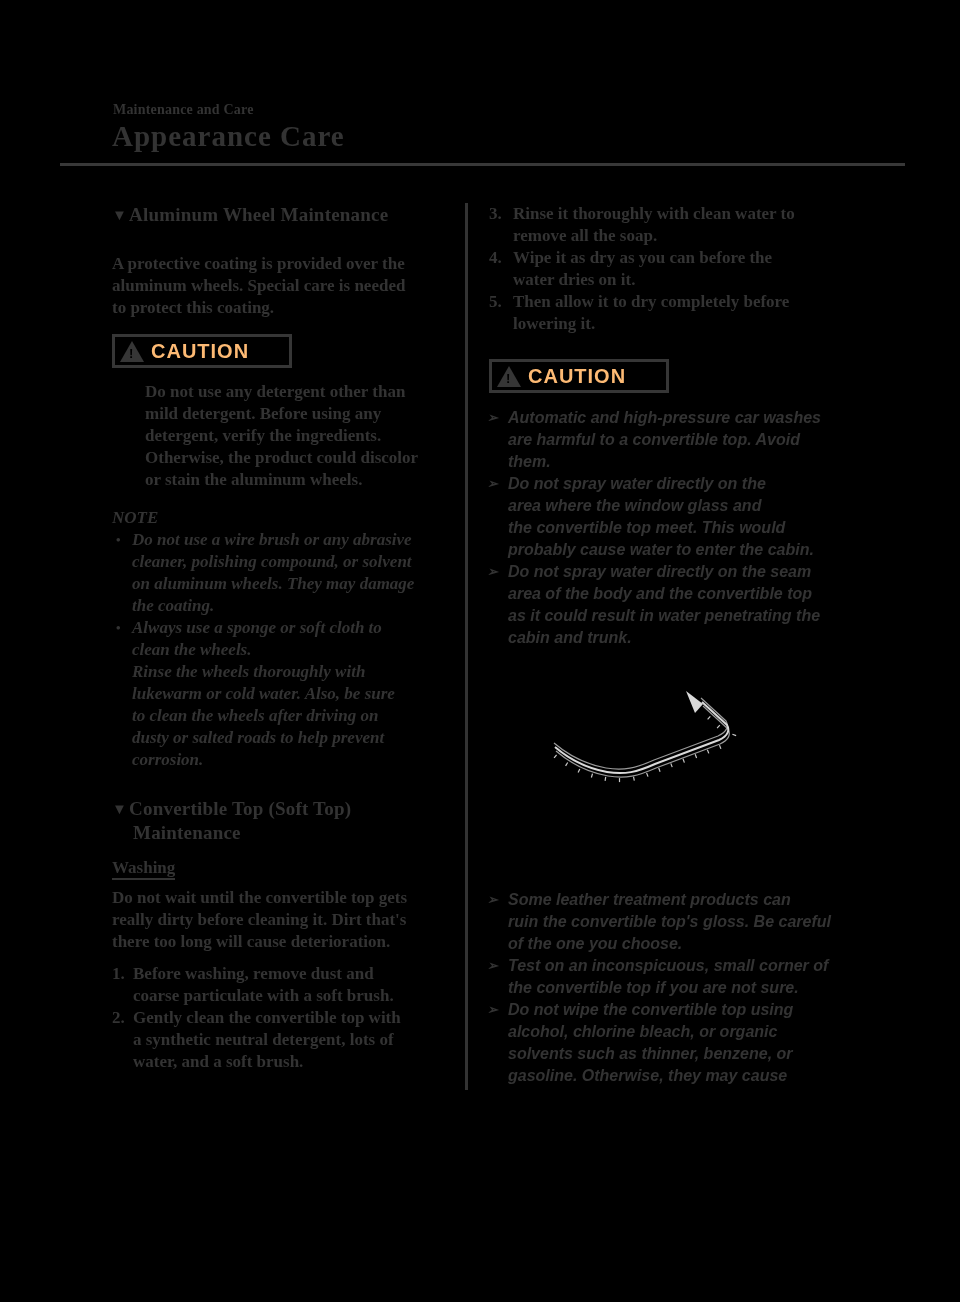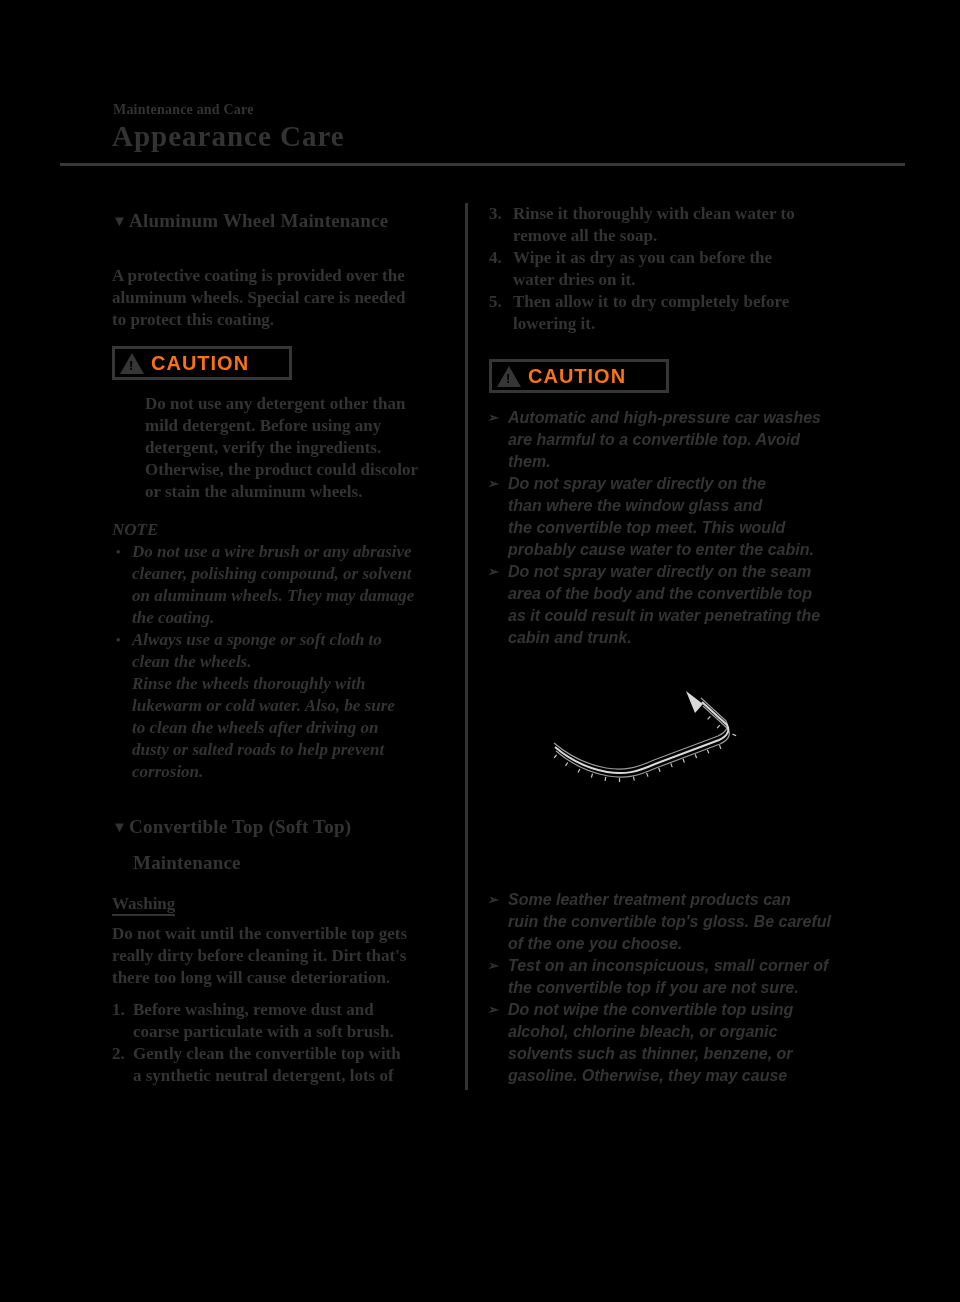--- a/index.html
+++ b/index.html
@@ -12,39 +12,39 @@
   .breadcrumb{position:absolute;left:113px;top:102px;font-size:14px;letter-spacing:.2px;}
   .page-title{position:absolute;left:112px;top:120px;font-size:29px;letter-spacing:1px;}
   .hrule{position:absolute;left:60px;top:163px;width:845px;height:3px;background:#383838;}
   .vdivider{position:absolute;left:465px;top:203px;width:3px;height:968px;background:#333;}
   
   .col{position:absolute;top:203px;font-size:17px;line-height:22px;}
   .col-left{left:112px;width:356px;}
   .col-right{left:489px;width:370px;}
   .pre{white-space:pre-line;}
   
-  .sec-heading{font-size:19px;line-height:36px;letter-spacing:.2px;}
+  .sec-heading{font-size:19px;line-height:24px;letter-spacing:.2px;}
   .sec-heading .tri{font-size:15px;margin-right:2px;vertical-align:1px;}
   .sec-heading .line2{display:block;padding-left:21px;}
   .sub-heading{margin-top:12px;}
   .sub-heading span{border-bottom:2px solid #333;padding-bottom:1px;}
   
   .para{margin-top:26px;}
   
   .caution-box{
     margin-top:15px;width:165px;height:26px;border:3px solid #363636;
     display:flex;align-items:center;padding:1px 4px 1px 5px;
   }
   .warn-tri{position:relative;width:0;height:0;flex:0 0 auto;
     border-left:12px solid transparent;border-right:12px solid transparent;
     border-bottom:21px solid #363636;margin-right:7px;}
   .warn-tri .excl{position:absolute;left:-3px;top:6px;color:#000;
     font-family:"Liberation Sans",sans-serif;font-weight:700;font-size:13px;line-height:13px;}
   .caution-label{font-family:"Liberation Sans",sans-serif;font-weight:700;
-    font-size:20px;letter-spacing:1px;color:#f97316;}
+    font-size:20px;letter-spacing:1px;color:#fdba74;}
   
   .caution-text{margin:13px 0 0 33px;width:316px;}
   
   .note-label{margin-top:16px;font-style:italic;}
   .note-item{position:relative;padding-left:20px;font-style:italic;}
   .note-item .bullet{position:absolute;left:4px;top:0;font-style:normal;font-size:13px;}
   
   .step{position:relative;padding-left:21px;}
   .col-right .step{padding-left:24px;}
   .step .num{position:absolute;left:0;top:0;}
@@ -179,21 +179,21 @@
     <div class="arrow-items">
       <div class="arrow-item">
         <span class="arrow">➢</span>
         <span class="pre">Automatic and high-pressure car washes
 are harmful to a convertible top. Avoid
 them.</span>
       </div>
       <div class="arrow-item">
         <span class="arrow">➢</span>
         <span class="pre">Do not spray water directly on the
-than where the window glass and
+area where the window glass and
 the convertible top meet. This would
 probably cause water to enter the cabin.</span>
       </div>
       <div class="arrow-item">
         <span class="arrow">➢</span>
         <span class="pre">Do not spray water directly on the seam
 area of the body and the convertible top
 as it could result in water penetrating the
 cabin and trunk.</span>
       </div>

